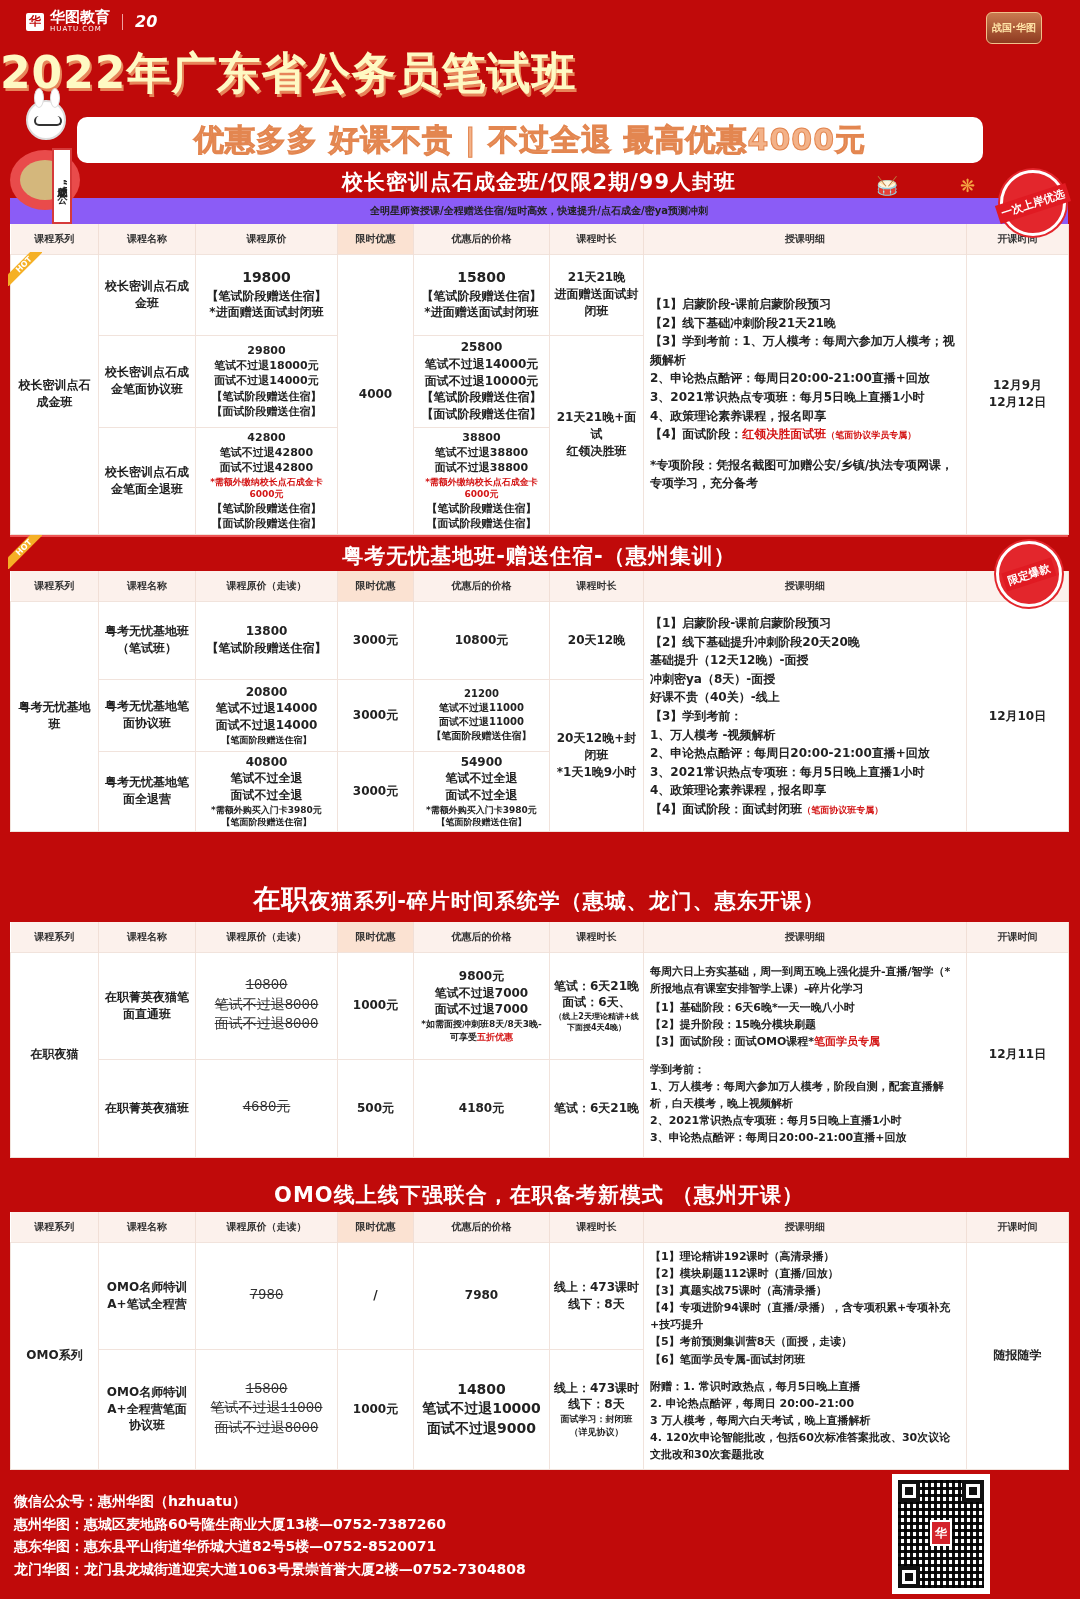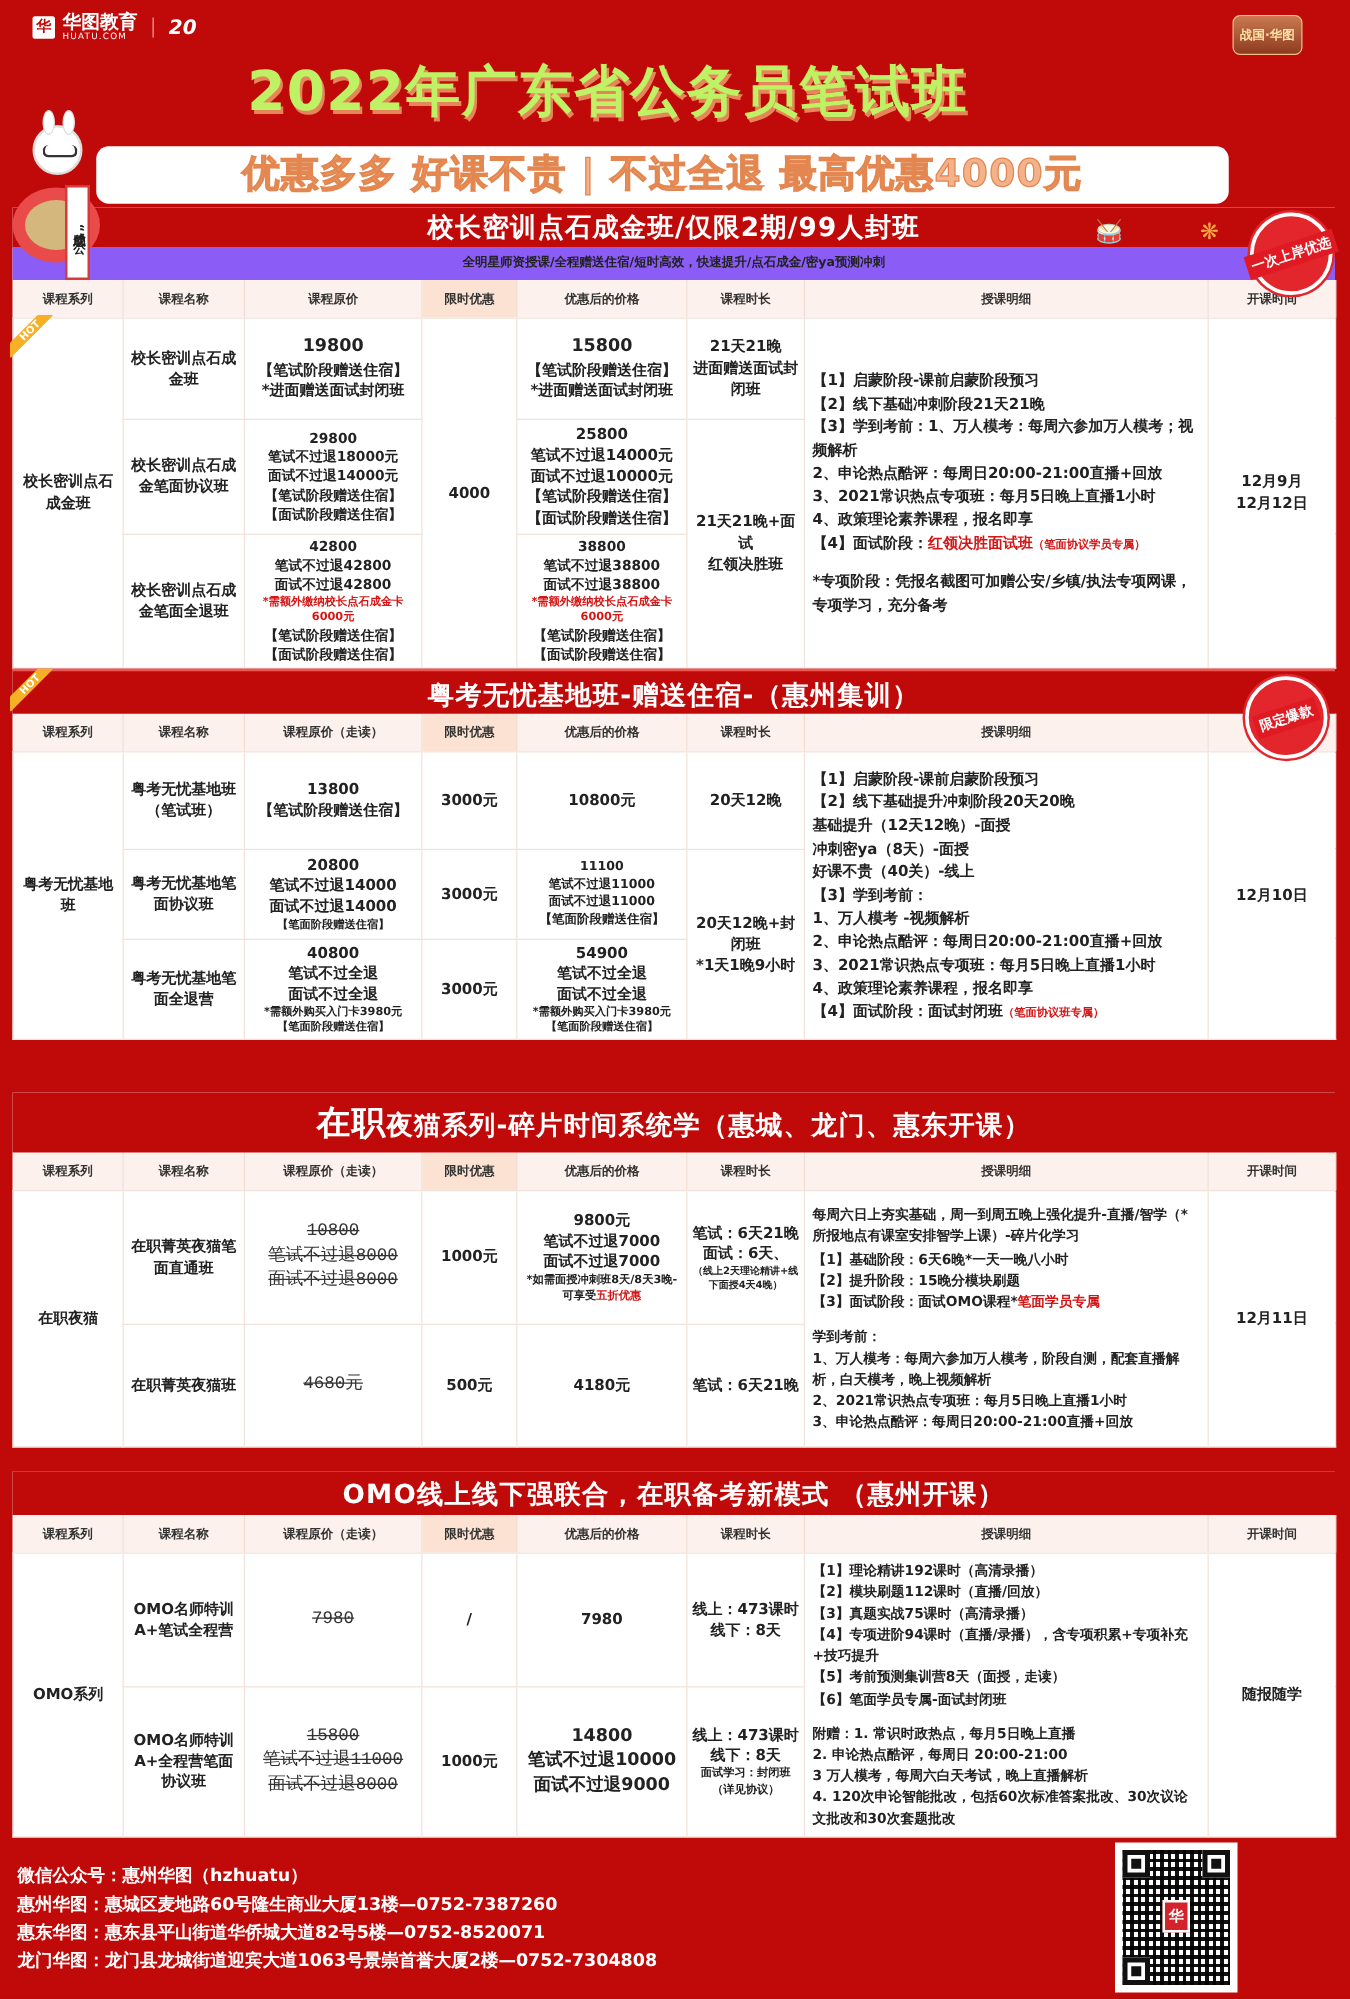--- a/index.html
+++ b/index.html
@@ -10,21 +10,21 @@
 
   
   .logo { position: absolute; left: 26px; top: 10px; display: flex; align-items: center; gap: 6px; color: #fff; }
   .logo .mark { width: 18px; height: 18px; background: #fff; color: #c00a0a; font-size: 12px; font-weight: bold; display: flex; align-items: center; justify-content: center; border-radius: 2px; }
   .logo .name { font-size: 15px; font-weight: bold; line-height: 1; }
   .logo .sub { font-size: 7px; letter-spacing: 1px; }
   .logo .sep { width: 1px; height: 16px; background: #f0a0a0; margin: 0 6px; }
   .logo .anniv { font-size: 16px; font-style: italic; font-weight: bold; }
   .badge-top { position: absolute; right: 38px; top: 12px; width: 56px; height: 32px; border-radius: 6px; background: linear-gradient(#c97a50, #8e3a20); color: #ffe3a6; font-size: 10px; font-weight: bold; display: flex; align-items: center; justify-content: center; border: 1px solid #f1c08a; }
 
-  .main-title { position: absolute; left: 0; top: 44px; width: 972px; text-align: center; font-size: 44px; font-weight: bold; color: #bef264; letter-spacing: 1px; text-shadow: 2px 3px 0 #e7855a; font-family: "DejaVu Sans", sans-serif; }
+  .main-title { position: absolute; left: 0; top: 44px; width: 972px; text-align: left; font-size: 44px; font-weight: bold; color: #fef9c3; letter-spacing: 1px; text-shadow: 2px 3px 0 #e7855a; font-family: "DejaVu Sans", sans-serif; }
 
   .slogan-bar { position: absolute; left: 77px; top: 117px; width: 906px; height: 46px; background: #fff; border-radius: 10px; text-align: center; font-size: 30px; font-weight: bold; color: #f3b289; line-height: 46px; -webkit-text-stroke: 1px #e38650; letter-spacing: 1px; }
 
   .mascot { position: absolute; left: 6px; top: 100px; width: 74px; height: 130px; z-index: 5; }
   .mascot .head { position: absolute; left: 20px; top: 0; width: 40px; height: 40px; background: #fff; border-radius: 50%; border: 2px solid #ddd; }
   .mascot .ear { position: absolute; top: -14px; width: 10px; height: 20px; background: #fff; border-radius: 50%; border: 1px solid #ddd; }
   .mascot .glasses { position: absolute; top: 14px; left: 6px; width: 28px; height: 10px; border-radius: 6px; border: 2px solid #333; border-top: none; }
   .mascot .drum { position: absolute; left: 4px; top: 50px; width: 70px; height: 60px; background: #e94b4b; border-radius: 50%; }
   .mascot .drumtop { position: absolute; left: 14px; top: 60px; width: 50px; height: 40px; background: #d4b77c; border-radius: 50%; }
   .mascot .scroll { position: absolute; left: 46px; top: 48px; width: 20px; height: 76px; background: #fff; border: 2px solid #d63a3a; font-size: 10px; font-weight: bold; writing-mode: vertical-rl; display: flex; align-items: center; justify-content: center; color: #222; }
@@ -270,21 +270,21 @@
       <tr style="height:72px">
         <td>粤考无忧基地笔面协议班</td>
         <td>
           <span class="line">20800</span>
           <span class="line">笔试不过退14000</span>
           <span class="line">面试不过退14000</span>
           <span class="line small">【笔面阶段赠送住宿】</span>
         </td>
         <td class="disc">3000元</td>
         <td style="font-size:10px">
-          <span class="line">11100</span>
+          <span class="line">21200</span>
           <span class="line">笔试不过退11000</span>
           <span class="line">面试不过退11000</span>
           <span class="line">【笔面阶段赠送住宿】</span>
         </td>
         <td rowspan="2" class="price-big">
               <span class="line">20天12晚+封闭班
 *1天1晚9小时</span>
             </td>
       </tr>
       <tr style="height:80px">

